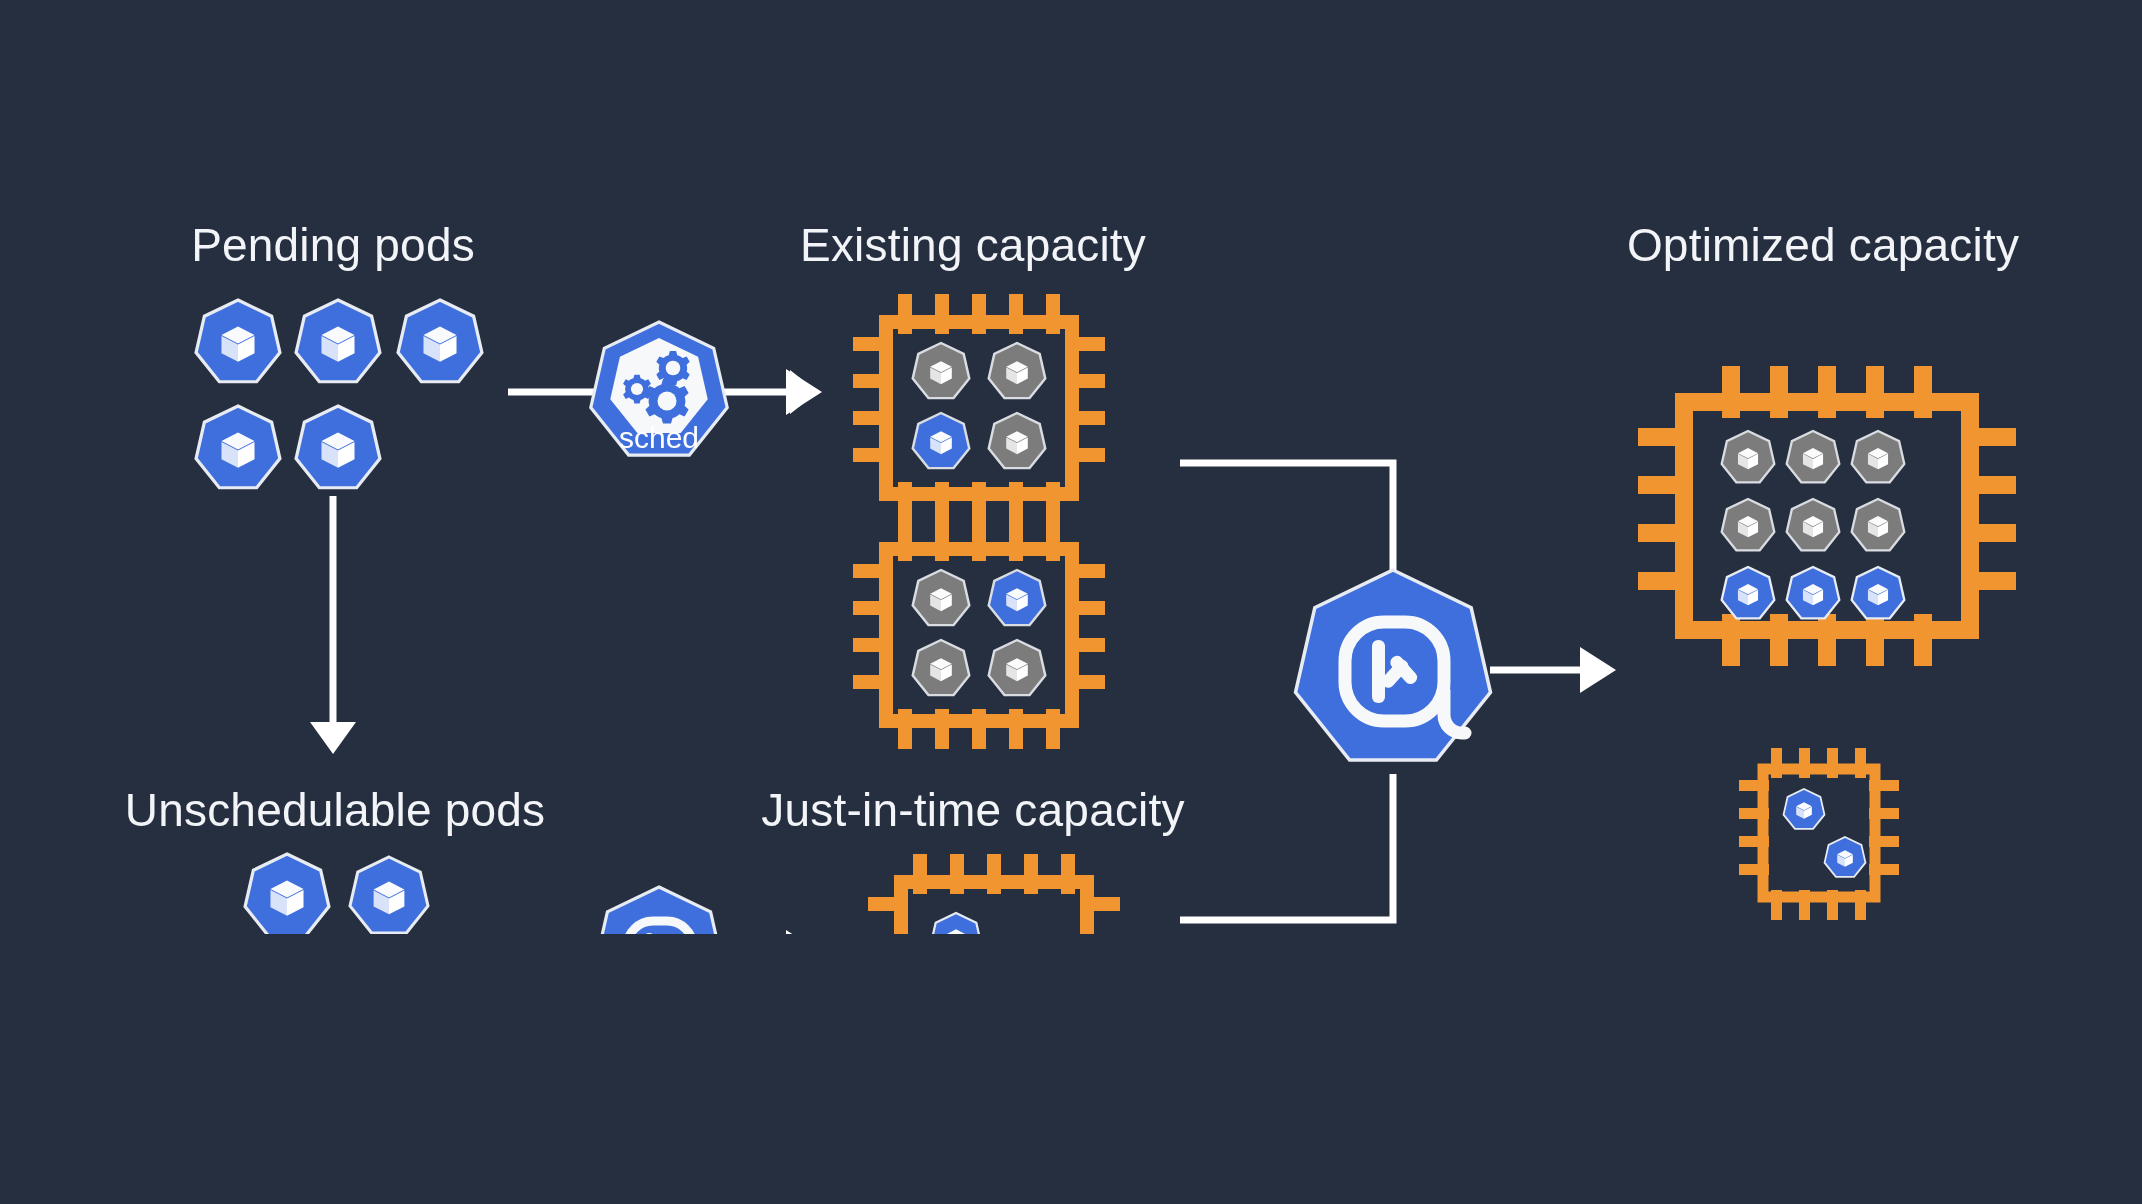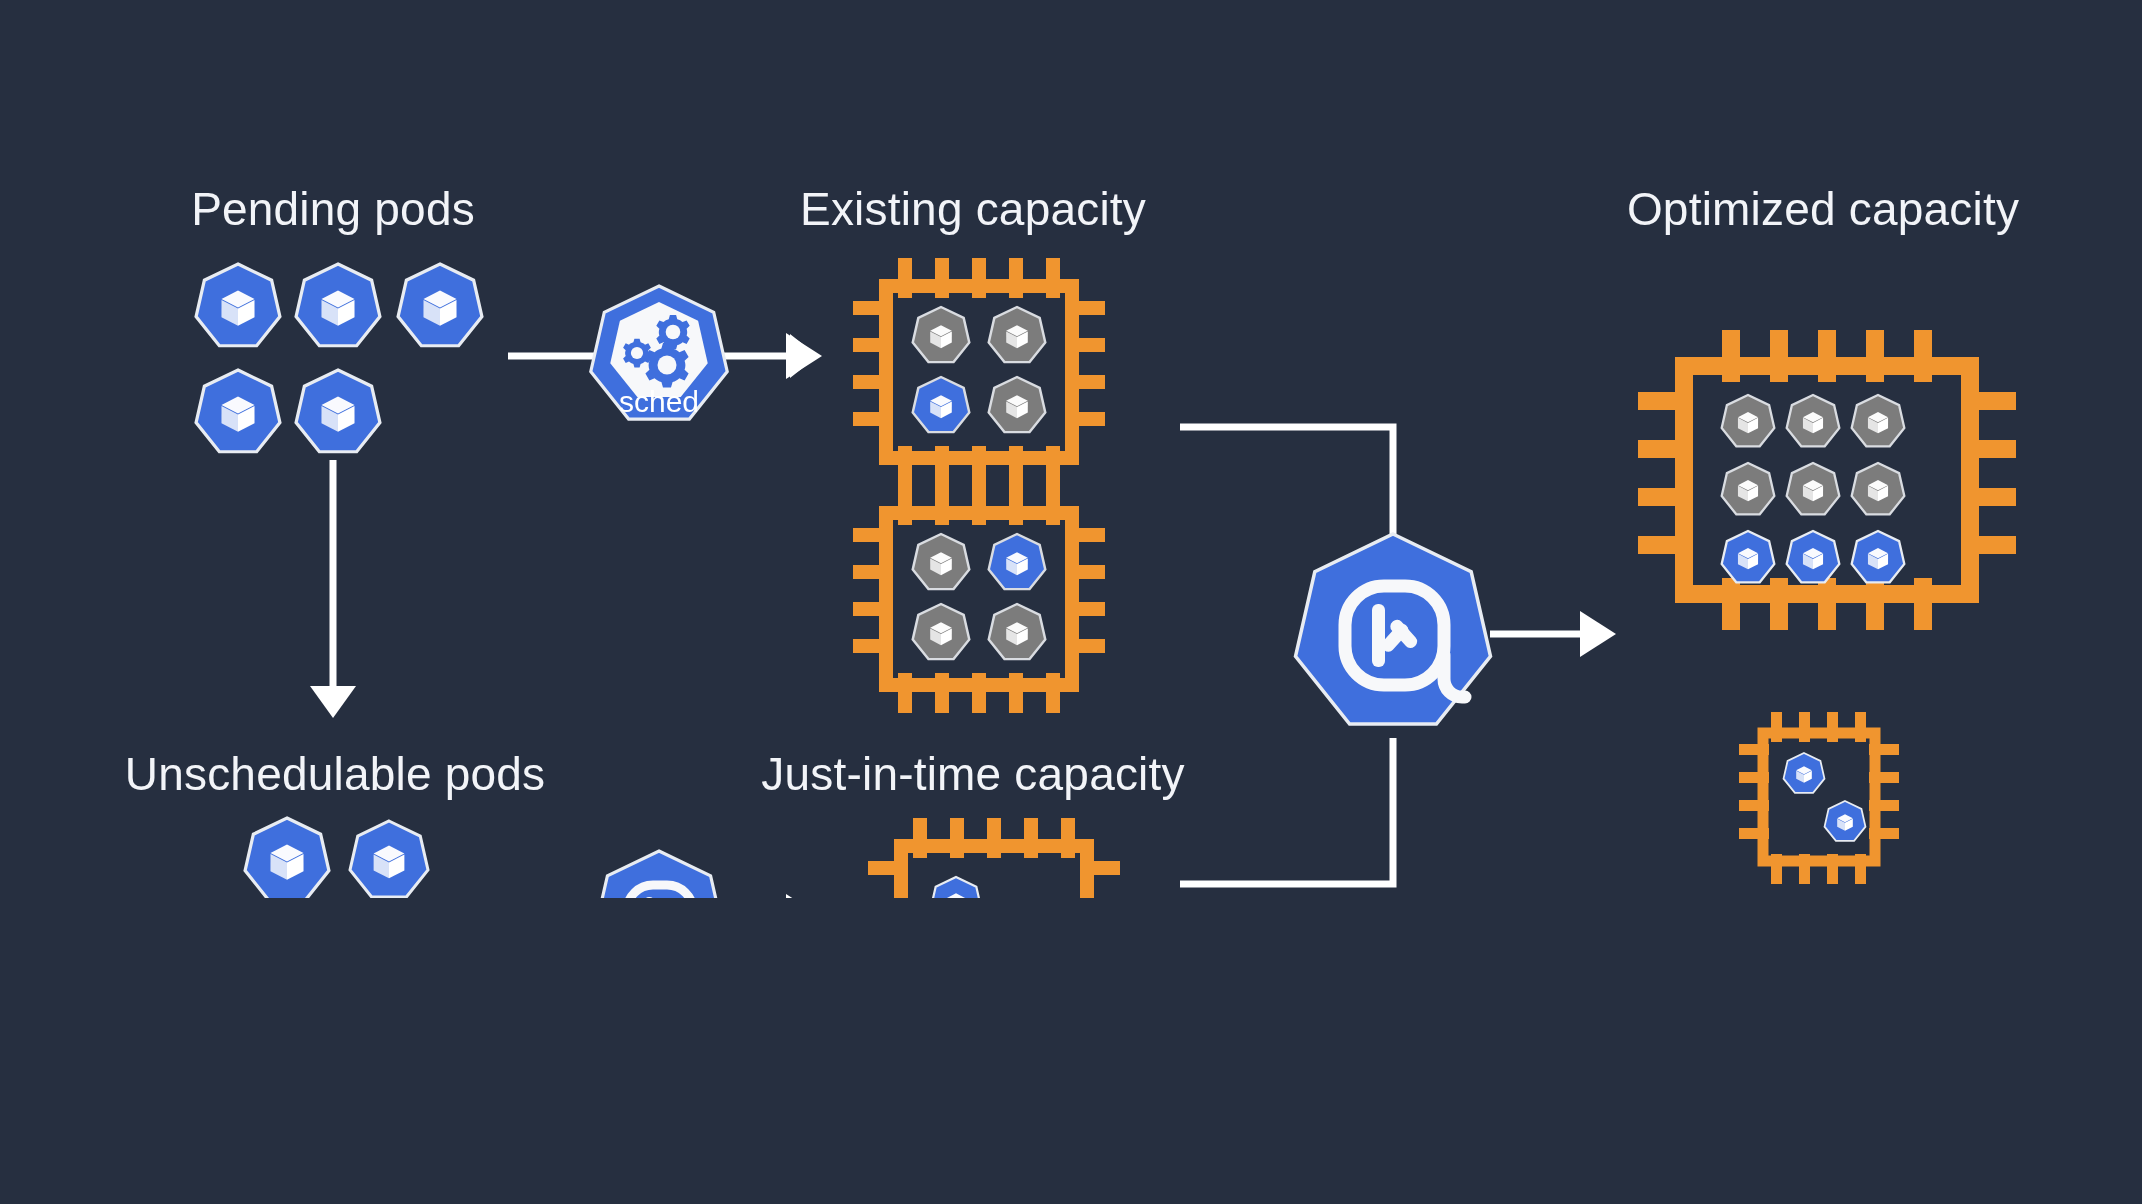--- a/index.html
+++ b/index.html
@@ -10,20 +10,21 @@
   }
   body {
     font-family: "Liberation Sans", sans-serif;
   }
   #stage {
     position: relative;
     width: 2142px;
     height: 898px;
     background: #262f40;
     overflow: hidden;
+    margin-top: 36px;
   }
   #stage svg.layer {
     position: absolute;
     left: 0;
     top: 0;
     width: 2142px;
     height: 1204px;
   }
   .grp-label {
     fill: #f2f4f8;

